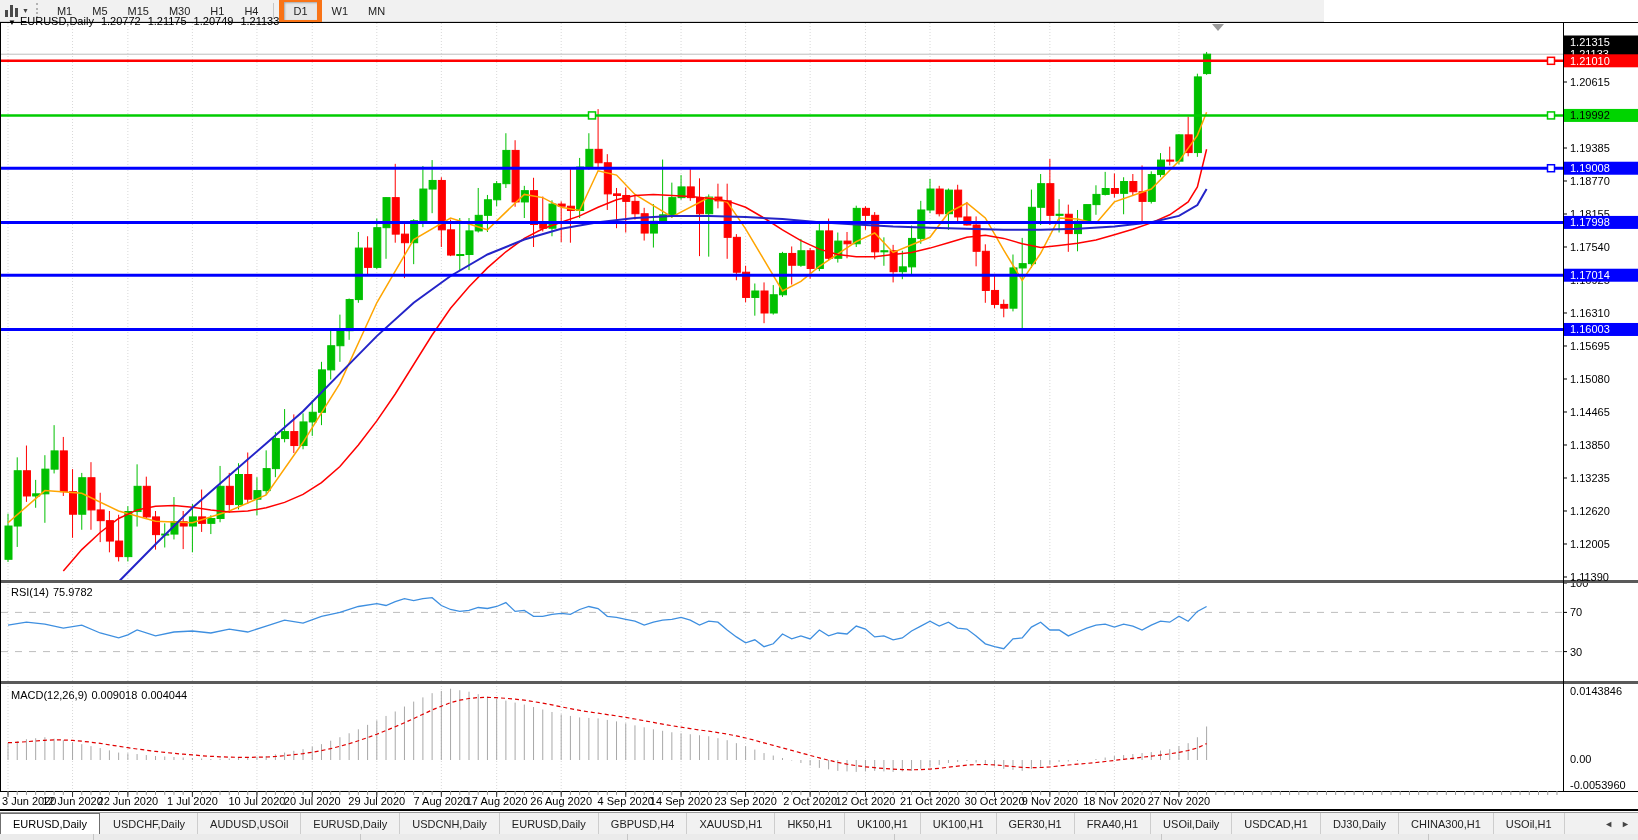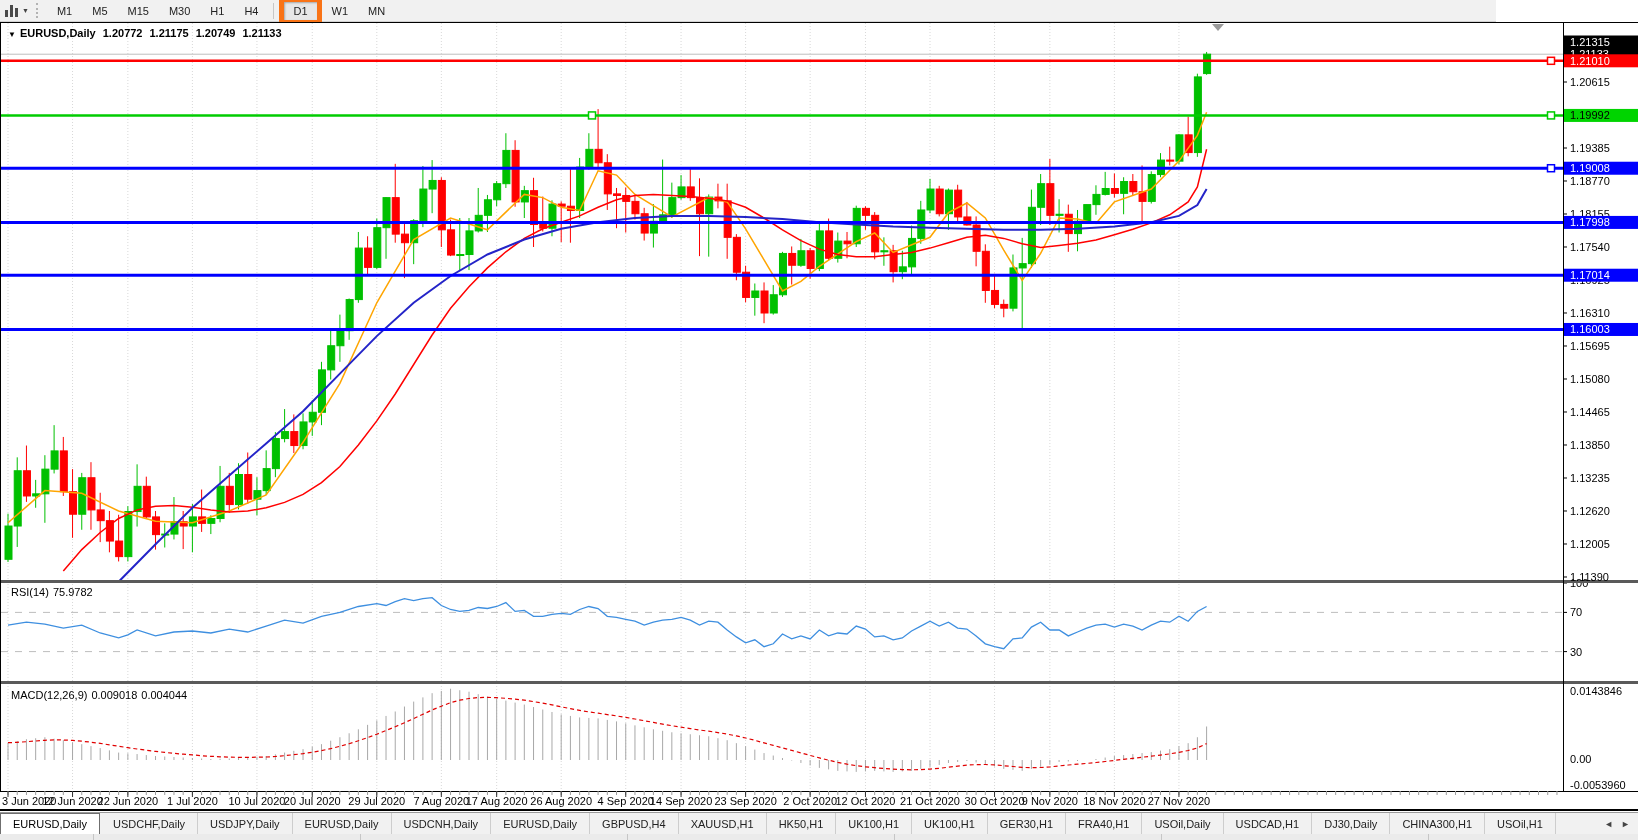--- a/index.html
+++ b/index.html
@@ -1,34 +1,34 @@
 <!DOCTYPE html>
 <html><head>
 <meta charset="utf-8">
 <style>
   html,body{margin:0;padding:0;background:#fff;}
   .app{position:relative;width:1638px;height:840px;background:#fff;overflow:hidden;
        font-family:"Liberation Sans",sans-serif;font-size:11px;color:#000;}
   
-  .toolbar{position:absolute;top:0;left:0;width:1496px;height:22px;background:#f1f1f1;
+  .toolbar{position:absolute;top:0;left:0;width:1324px;height:22px;background:#f1f1f1;
            border-bottom:1px solid #d2d2d2;display:flex;align-items:center;padding-left:5px;box-sizing:border-box;}
   .tool-icon{display:flex;align-items:flex-end;gap:2px;height:13px;margin-right:2px;}
   .tool-icon i{display:block;width:3px;background:#4a4a4a;}
   .tool-icon i:nth-child(1){height:7px;}
   .tool-icon i:nth-child(2){height:12px;}
   .tool-icon i:nth-child(3){height:9px;}
   .caret{font-size:7px;color:#444;margin:0 4px 0 2px;}
   .grip{width:2px;height:15px;border-left:2px dotted #b3b3b3;margin:0 7px 0 3px;}
   .tf-btn{padding:3px 9px;color:#222;cursor:default;border:1px solid transparent;line-height:12px;}
   .tf-btn.active{background:#e7e7e7;border:5px solid #f97316;box-shadow:inset 1px 1px 2px rgba(0,0,0,.28);}
   .tool-sep{width:1px;height:16px;background:#c7c7c7;margin:0 5px;}
   
   #chart-svg{position:absolute;top:22px;left:0;font-family:"Liberation Sans",sans-serif;font-size:11px;}
   .overlay{position:absolute;white-space:nowrap;color:#000;z-index:5;}
-  .chart-title{top:27px;left:8px;font-weight:bold;}
+  .chart-title{top:15px;left:8px;}
   .chart-title .tri{font-size:8px;margin-right:4px;}
   .chart-title span.num{margin-left:7px;}
   .rsi-caption{top:586px;left:11px;}
   .macd-caption{top:689px;left:11px;}
   .cap-val{margin-left:4px;}
   
   .tabbar{position:absolute;top:812px;left:0;width:1638px;height:22px;background:#f1f1f1;
           border-top:1px solid #9a9a9a;display:flex;align-items:stretch;box-sizing:border-box;}
   .tab{display:flex;align-items:center;padding:0 12px;color:#222;border-right:1px solid #cdcdcd;cursor:default;}
   .tab.active{background:#ffffff;border:1px solid #6f6f6f;border-bottom:none;margin-right:1px;color:#000;}
@@ -778,21 +778,21 @@
     <span>RSI(14)</span><span class="cap-val">75.9782</span>
   </div>
 
   <div class="overlay macd-caption">
     <span>MACD(12,26,9)</span><span class="cap-val">0.009018</span><span class="cap-val">0.004044</span>
   </div>
 
   <div class="tabbar" id="tabbar">
       <div class="tab active">EURUSD,Daily</div>
       <div class="tab">USDCHF,Daily</div>
-      <div class="tab">USDJPY,Daily</div>
+      <div class="tab">AUDUSD,USOil</div>
       <div class="tab">EURUSD,Daily</div>
       <div class="tab">USDCNH,Daily</div>
       <div class="tab">EURUSD,Daily</div>
       <div class="tab">GBPUSD,H4</div>
       <div class="tab">XAUUSD,H1</div>
       <div class="tab">HK50,H1</div>
       <div class="tab">UK100,H1</div>
       <div class="tab">UK100,H1</div>
       <div class="tab">GER30,H1</div>
       <div class="tab">FRA40,H1</div>

